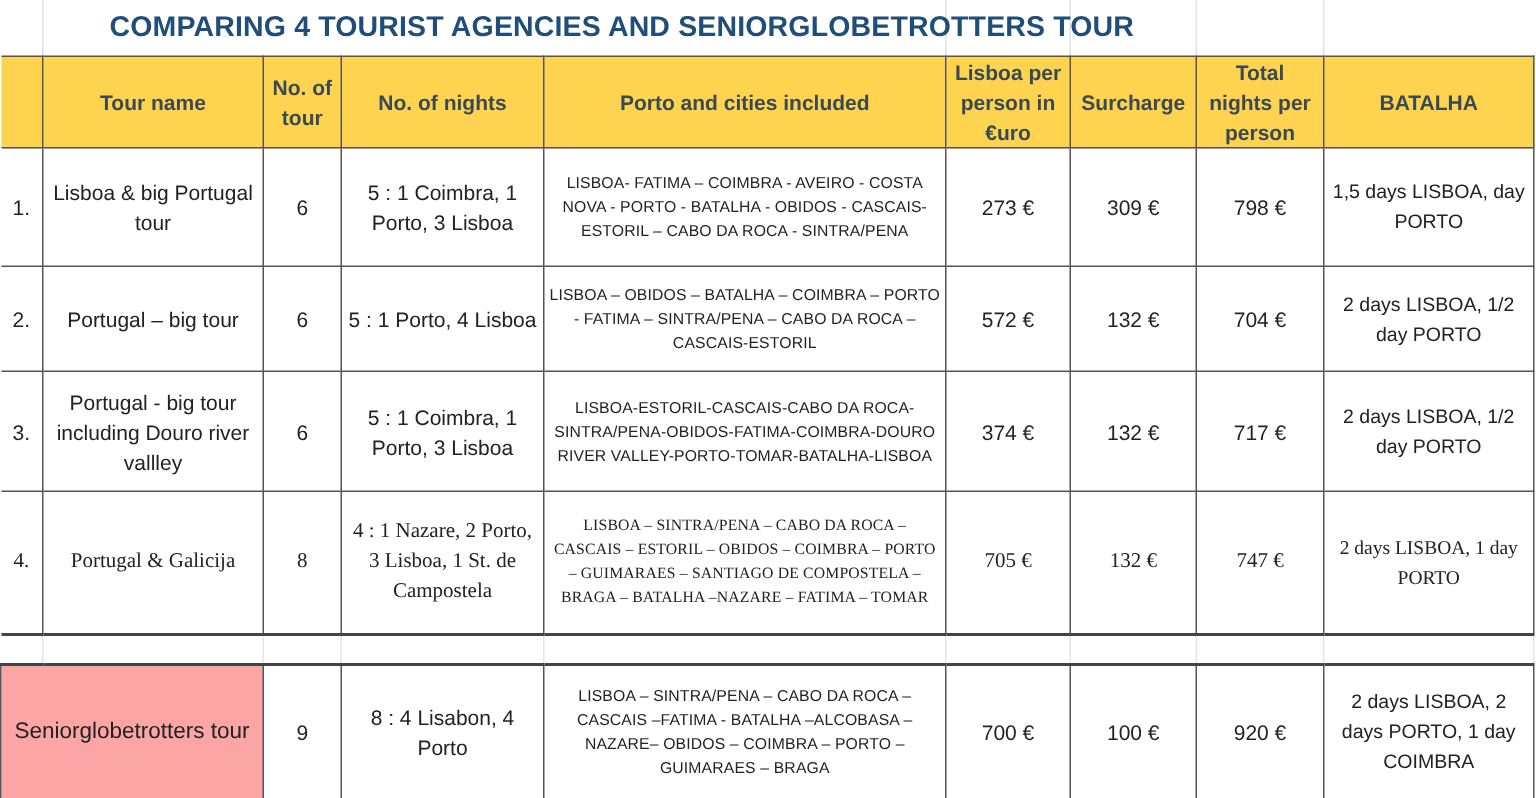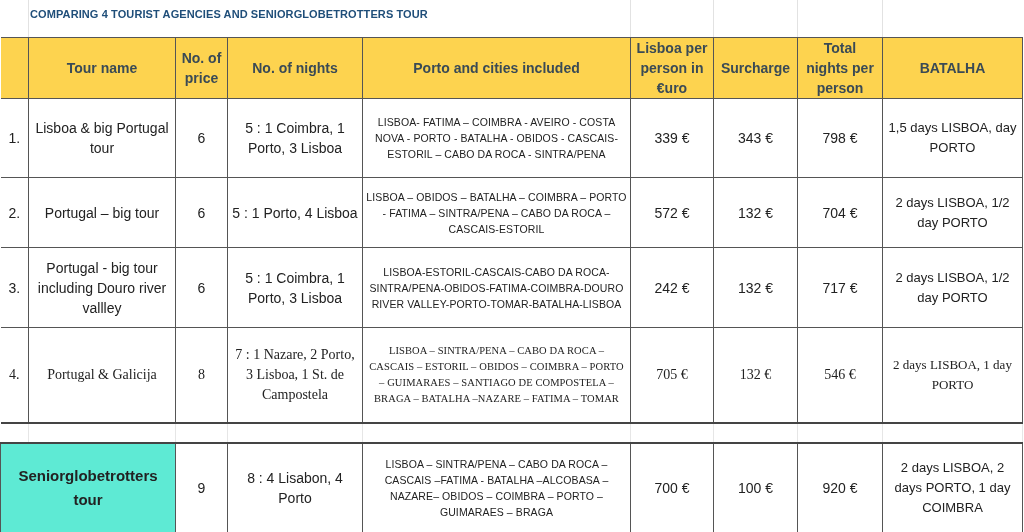--- a/index.html
+++ b/index.html
@@ -1,36 +1,36 @@
 <!DOCTYPE html>
 <html><head>
 <meta charset="utf-8">
 <style>
   html, body { margin:0; padding:0; background:#ffffff; }
   body { width:1024px; height:532px; position:relative; overflow:hidden;
          font-family:"Liberation Sans", sans-serif; color:#222; }
-  .title { position:absolute; left:30px; top:8px; font-size:11px; font-weight:bold;
-           color:#1f4e79; letter-spacing:0.1px; white-space:nowrap; }
+  .title { position:absolute; left:30px; top:8px; font-size:19px; font-weight:bold;
+           color:#1f4e79; letter-spacing:0.1px; white-space:nowrap;padding-left:43px; }
   .vline-top { position:absolute; top:0; height:37px; width:1px; background:#e2e2e2; }
   table.main { position:absolute; left:0; top:37px; border-collapse:collapse;
                table-layout:fixed; width:1022px; }
   table.main td { border:1px solid #555; text-align:center; vertical-align:middle;
                   padding:0 3px; font-size:14px; line-height:20px; color:#222; }
   tr.hdr td { background:#fdd34f; font-weight:bold; color:#3a4a55; font-size:14px; line-height:20px; height:57px; }
   tr.hdr td.idx { border-left:none; }
   td.idx { border-left:none !important; text-align:center; font-size:13px; }
   td.sites { text-align:right; font-size:10.5px !important; line-height:16px !important; letter-spacing:0.1px; }
   td.cmt { font-size:13px !important; line-height:20px !important; }
   tr.r1 td { height:78px; }
   tr.r2 td { height:69px;margin-left:33px; }
   tr.r3 td { height:79px; }
   tr.r4 td { height:94px;font-family:Liberation Serif, serif; }
   tr.blank td { height:18px; border-left:1px solid #e6e6e6; border-right:1px solid #e6e6e6; border-top:2px solid #444; border-bottom:2px solid #444; }
   tr.senior td { height:88px; border-bottom:2px solid #222; }
-  td.senior-name { background:#5eead4; font-weight:bold; color:#33475b; font-size:15px !important; line-height:24px !important; }
+  td.senior-name { background:#fca5a5; font-weight:normal; color:#33475b; font-size:15px !important; line-height:24px !important; }
   tr.r4 td { border-bottom:2px solid #444; }
 </style>
 </head>
 <body>
 
 <div class="vline-top" style="left:28px"></div>
 <div class="vline-top" style="left:630px"></div>
 <div class="vline-top" style="left:713px"></div>
 <div class="vline-top" style="left:797px"></div>
 <div class="vline-top" style="left:882px"></div>
@@ -46,37 +46,37 @@
     <col style="width:268px">
     <col style="width:83px">
     <col style="width:84px">
     <col style="width:85px">
     <col style="width:140px">
   </colgroup>
   <tbody>
       <tr class="hdr">
     <td class="idx"></td>
     <td>Tour name</td>
-    <td>No. of price</td>
+    <td>No. of tour</td>
     <td>No. of nights</td>
     <td>Porto and cities included</td>
     <td>Lisboa per person in €uro</td>
     <td>Surcharge</td>
     <td>Total nights per person</td>
     <td>BATALHA</td>
   </tr>
 
   <tr class="r1">
     <td class="idx">1.</td>
     <td>Lisboa &amp; big Portugal tour</td>
     <td>6</td>
     <td>5 : 1 Coimbra, 1 Porto, 3 Lisboa</td>
     <td class="sites">LISBOA- FATIMA – COIMBRA - AVEIRO - COSTA NOVA - PORTO - BATALHA - OBIDOS - CASCAIS-ESTORIL – CABO DA ROCA - SINTRA/PENA</td>
-    <td>339 €</td>
-    <td>343 €</td>
+    <td>273 €</td>
+    <td>309 €</td>
     <td>798 €</td>
     <td class="cmt">1,5 days LISBOA,  day PORTO</td>
   </tr>
 
   <tr class="r2">
     <td class="idx">2.</td>
     <td>Portugal – big tour</td>
     <td>6</td>
     <td>5 : 1 Porto, 4 Lisboa</td>
     <td class="sites">LISBOA – OBIDOS – BATALHA – COIMBRA – PORTO - FATIMA –  SINTRA/PENA – CABO DA ROCA – CASCAIS-ESTORIL</td>
@@ -85,35 +85,35 @@
     <td>704 €</td>
     <td class="cmt">2 days LISBOA, 1/2 day PORTO</td>
   </tr>
 
   <tr class="r3">
     <td class="idx">3.</td>
     <td>Portugal - big tour including Douro river vallley</td>
     <td>6</td>
     <td>5 : 1 Coimbra, 1 Porto, 3 Lisboa</td>
     <td class="sites">LISBOA-ESTORIL-CASCAIS-CABO DA ROCA-SINTRA/PENA-OBIDOS-FATIMA-COIMBRA-DOURO RIVER VALLEY-PORTO-TOMAR-BATALHA-LISBOA</td>
-    <td>242 €</td>
+    <td>374 €</td>
     <td>132 €</td>
     <td>717 €</td>
     <td class="cmt">2 days LISBOA, 1/2 day PORTO</td>
   </tr>
 
   <tr class="r4">
     <td class="idx">4.</td>
     <td>Portugal &amp; Galicija</td>
     <td>8</td>
-    <td>7 :  1 Nazare, 2 Porto, 3 Lisboa, 1 St. de Campostela</td>
+    <td>4 :  1 Nazare, 2 Porto, 3 Lisboa, 1 St. de Campostela</td>
     <td class="sites">LISBOA – SINTRA/PENA – CABO DA ROCA – CASCAIS – ESTORIL – OBIDOS – COIMBRA – PORTO – GUIMARAES – SANTIAGO DE COMPOSTELA – BRAGA – BATALHA –NAZARE – FATIMA – TOMAR</td>
     <td>705 €</td>
     <td>132 €</td>
-    <td>546 €</td>
+    <td>747 €</td>
     <td class="cmt">2 days LISBOA, 1 day PORTO</td>
   </tr>
 
   <tr class="blank">
     <td class="idx"></td>
     <td></td>
     <td></td>
     <td></td>
     <td></td>
     <td></td>

